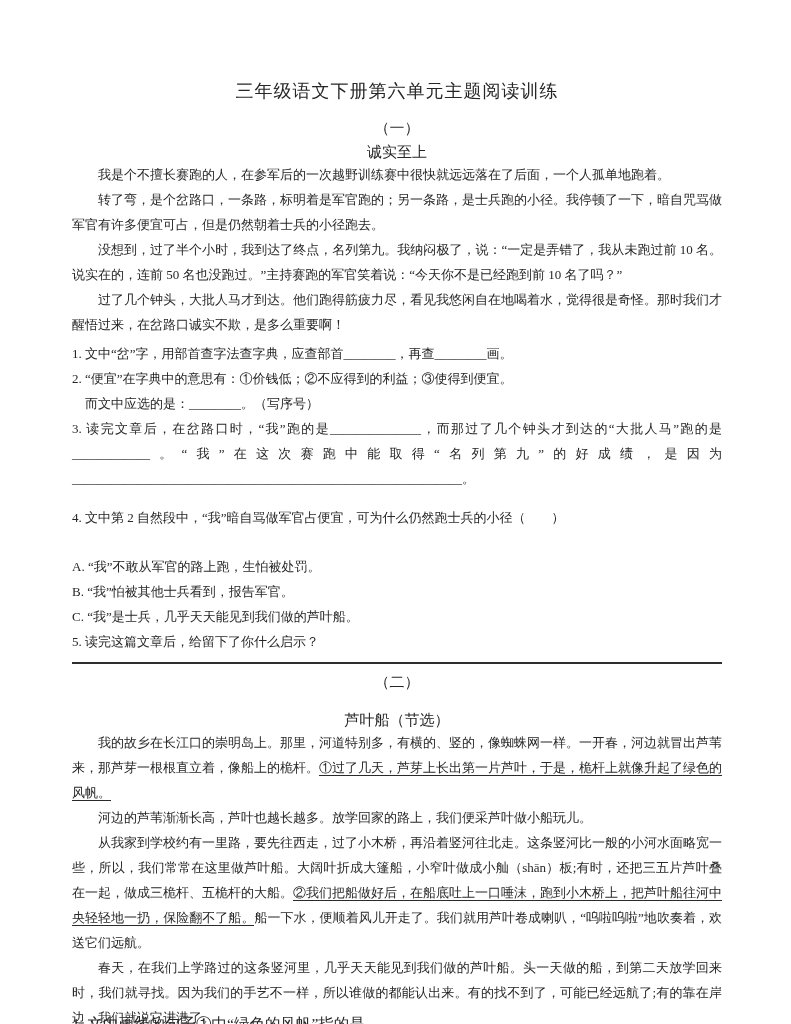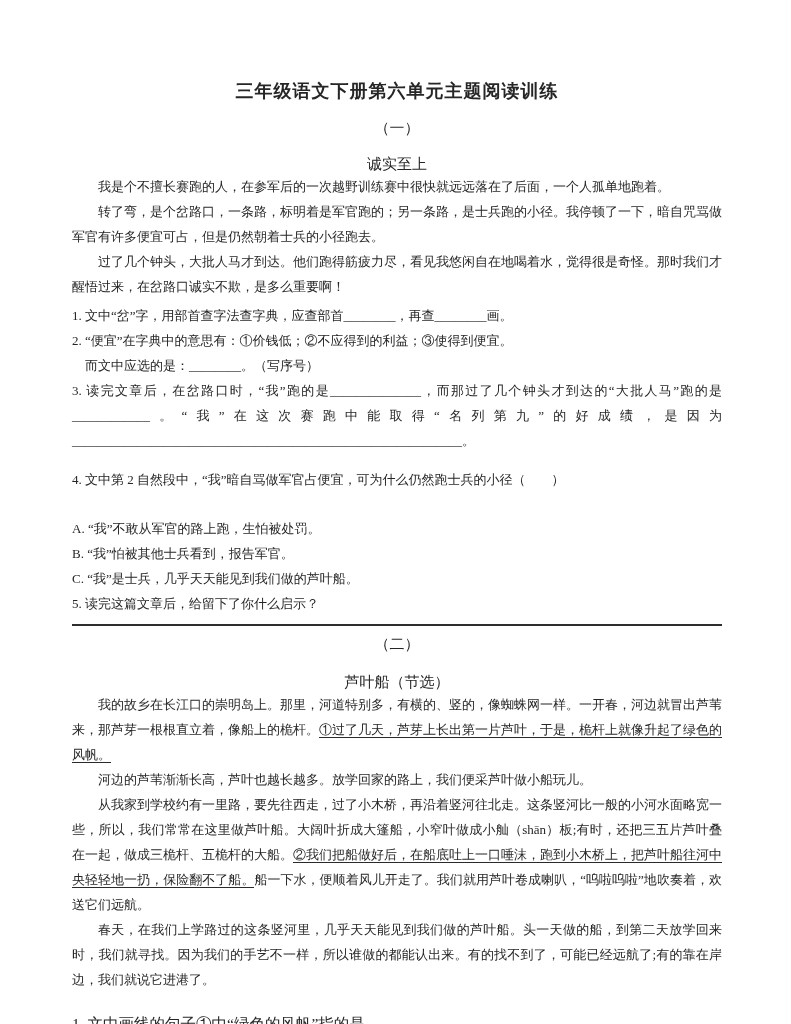--- a/index.html
+++ b/index.html
@@ -13,27 +13,27 @@
   }
   .page {
     position: absolute;
     top: 0; left: 0; right: 0; bottom: 0;
     padding: 0 69px 0 72px;
   }
   .doc-title {
     margin: 80px 0 0 0;
     font-size: 18px;
     line-height: 22px;
-    font-weight: 700;
+    font-weight: 400;
     text-align: center;
     letter-spacing: 1px;
   }
   .center { text-align: center; }
   .sec-num  { margin-top: 16px; font-size: 15px; line-height: 20px; }
-  .sec-head { margin-top: 16px;  font-size: 15px; line-height: 20px; }
+  .sec-head { margin-top: 4px;  font-size: 15px; line-height: 20px; }
   .body-text, .q {
     font-size: 13px;
     line-height: 25px;
     text-align: justify;
   }
   p.body-text { margin: 0; text-indent: 2em; }
   .first-para { margin-top: 4px; }
   .questions { margin-top: 4px; }
   .q { margin: 0; }
   .q-indent { padding-left: 1em; }
@@ -65,20 +65,21 @@
 
 <div class="page">
 
   <h1 class="doc-title">三年级语文下册第六单元主题阅读训练</h1>
 
   <div class="center sec-num">（一）</div>
   <div class="center sec-head">诚实至上</div>
 
   <p class="body-text first-para">我是个不擅长赛跑的人，在参军后的一次越野训练赛中很快就远远落在了后面，一个人孤单地跑着。</p>
   <p class="body-text">转了弯，是个岔路口，一条路，标明着是军官跑的；另一条路，是士兵跑的小径。我停顿了一下，暗自咒骂做军官有许多便宜可占，但是仍然朝着士兵的小径跑去。</p>
+  <p class="body-text">没想到，过了半个小时，我到达了终点，名列第九。我纳闷极了，说：“一定是弄错了，我从未跑过前 10 名。说实在的，连前 50 名也没跑过。”主持赛跑的军官笑着说：“今天你不是已经跑到前 10 名了吗？”</p>
   <p class="body-text">过了几个钟头，大批人马才到达。他们跑得筋疲力尽，看见我悠闲自在地喝着水，觉得很是奇怪。那时我们才醒悟过来，在岔路口诚实不欺，是多么重要啊！</p>
 
   <div class="questions">
     <div class="q">1. 文中“岔”字，用部首查字法查字典，应查部首________，再查________画。</div>
     <div class="q">2. “便宜”在字典中的意思有：①价钱低；②不应得到的利益；③使得到便宜。</div>
     <div class="q q-indent">而文中应选的是：________。（写序号）</div>
     <div class="q">3. 读完文章后，在岔路口时，“我”跑的是______________，而那过了几个钟头才到达的“大批人马”跑的是____________。“我”在这次赛跑中能取得“名列第九”的好成绩，是因为____________________________________________________________。</div>
     <div class="q q4">4. 文中第 2 自然段中，“我”暗自骂做军官占便宜，可为什么仍然跑士兵的小径（　　）</div>
     <div class="options">
       <div class="q">A. “我”不敢从军官的路上跑，生怕被处罚。</div>

